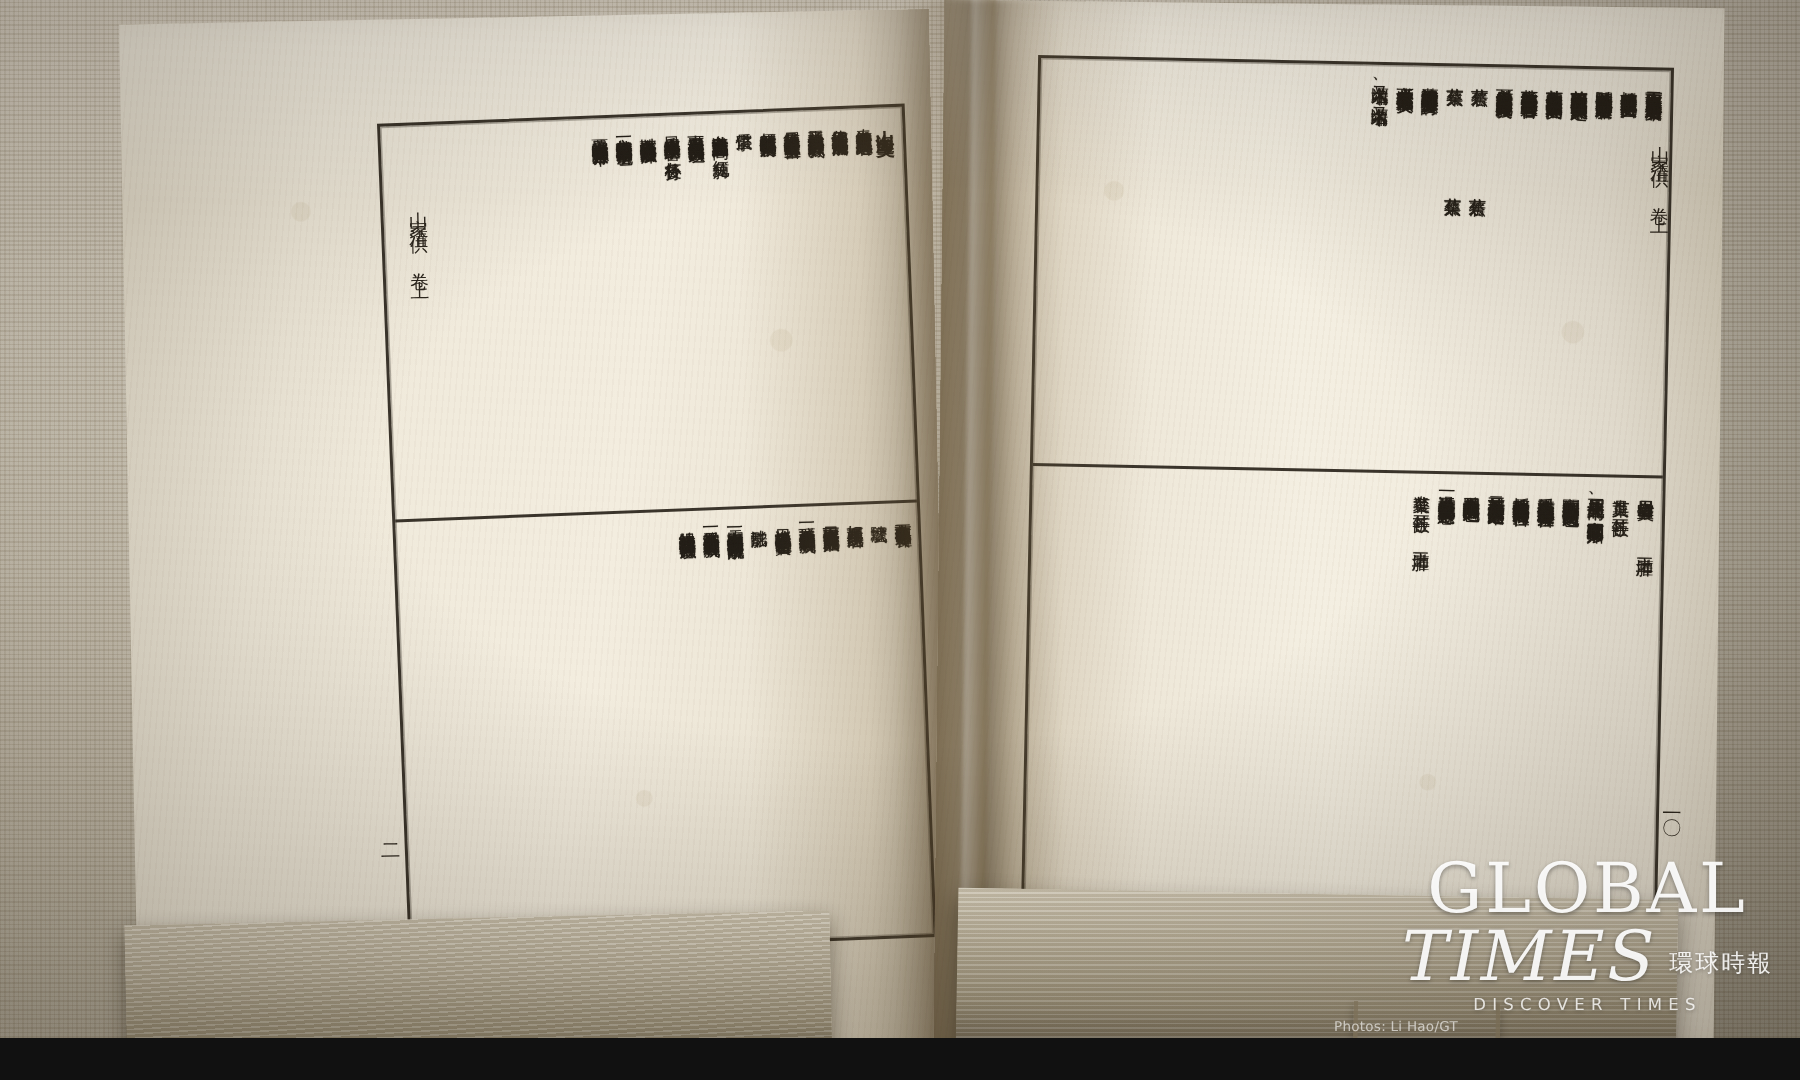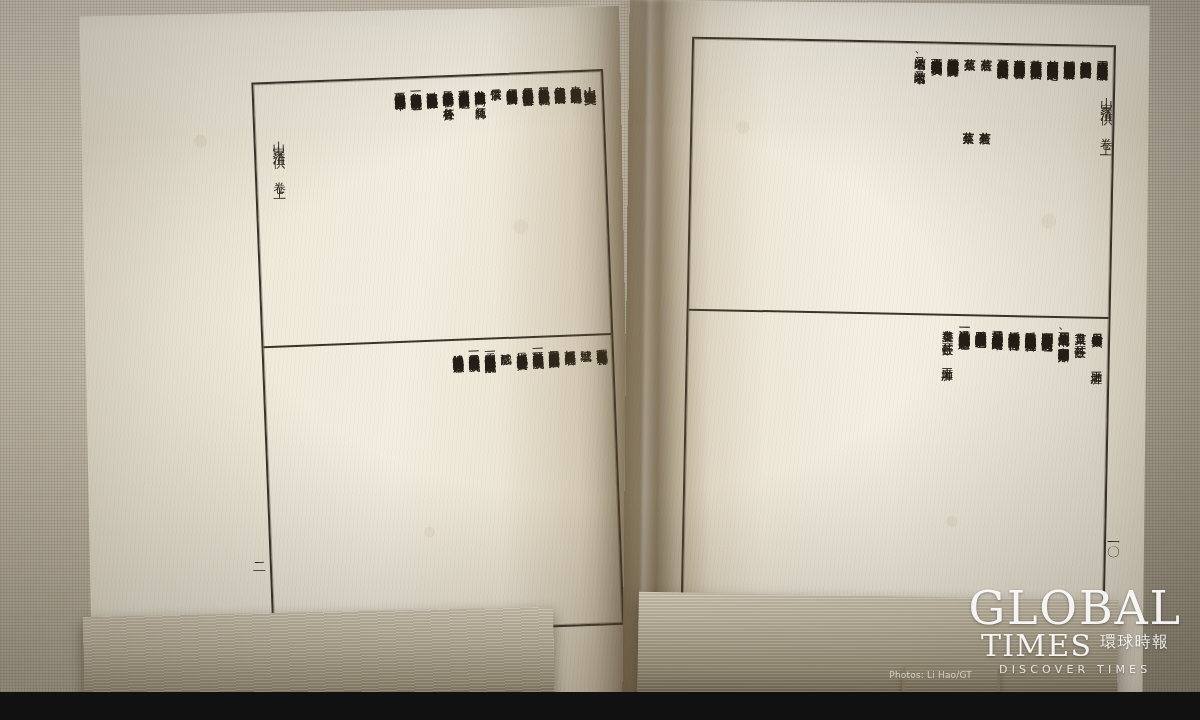--- a/index.html
+++ b/index.html
@@ -296,42 +296,43 @@
     font-weight: 400;
   }
   .wm-row2 {
     display: flex;
     align-items: flex-end;
     justify-content: center;
     gap: 8px;
   }
   .wm-line2 {
     font-family: "DejaVu Serif", "Liberation Serif", serif;
-    font-size: 30px;
+    font-size: 46px;
     letter-spacing: 0.04em;
     line-height: 0.98;
+    font-style: italic;
   }
   .wm-cn {
     font-family: "DejaVu Serif", "Liberation Serif", serif;
     font-size: 16px;
     letter-spacing: 0.08em;
     padding-bottom: 7px;
     opacity: 0.95;
   }
   .wm-tag {
     font-family: "DejaVu Sans", sans-serif;
     font-size: 11px;
     letter-spacing: 0.38em;
     opacity: 0.85;
     margin-top: 3px;
   }
   .wm-credit {
     position: absolute;
     right: 228px;
-    bottom: 12px;
+    bottom: 2px;
     font-family: "DejaVu Sans", sans-serif;
     font-size: 9px;
     color: rgba(255,255,255,0.62);
     letter-spacing: 0.02em;
   }
 </style>
 </head>
 <body>
 
 <div id="stage">

